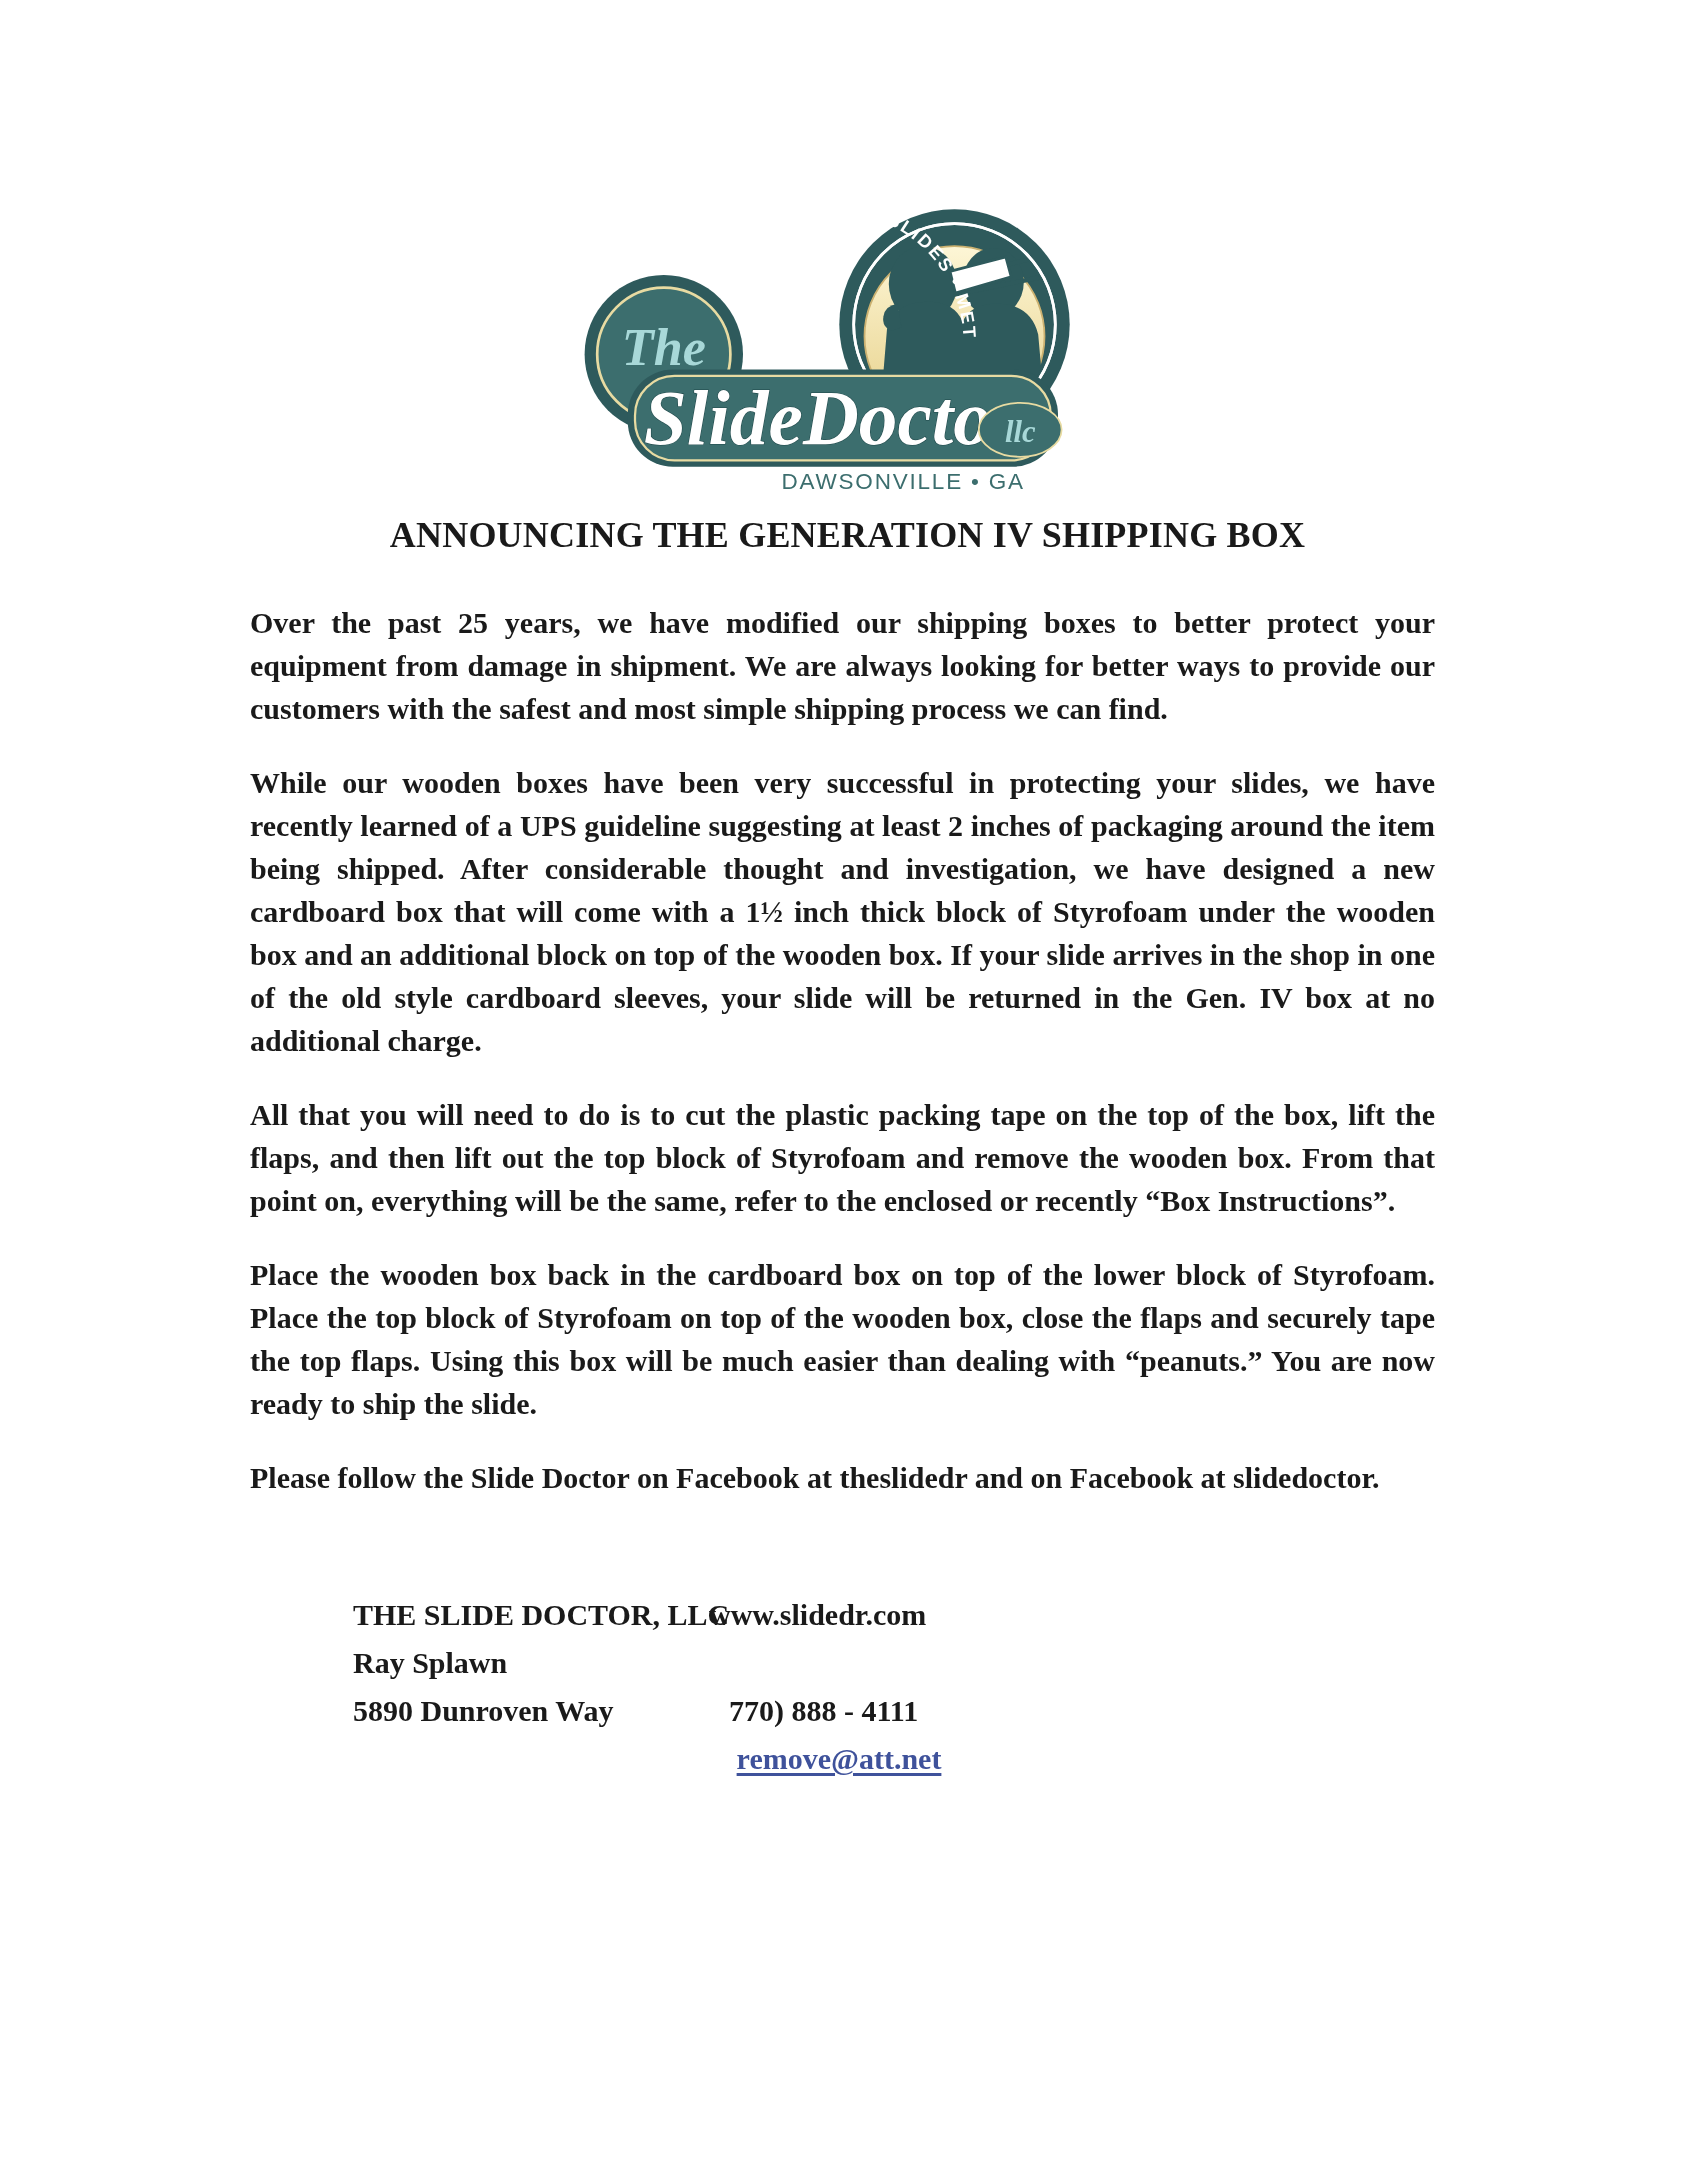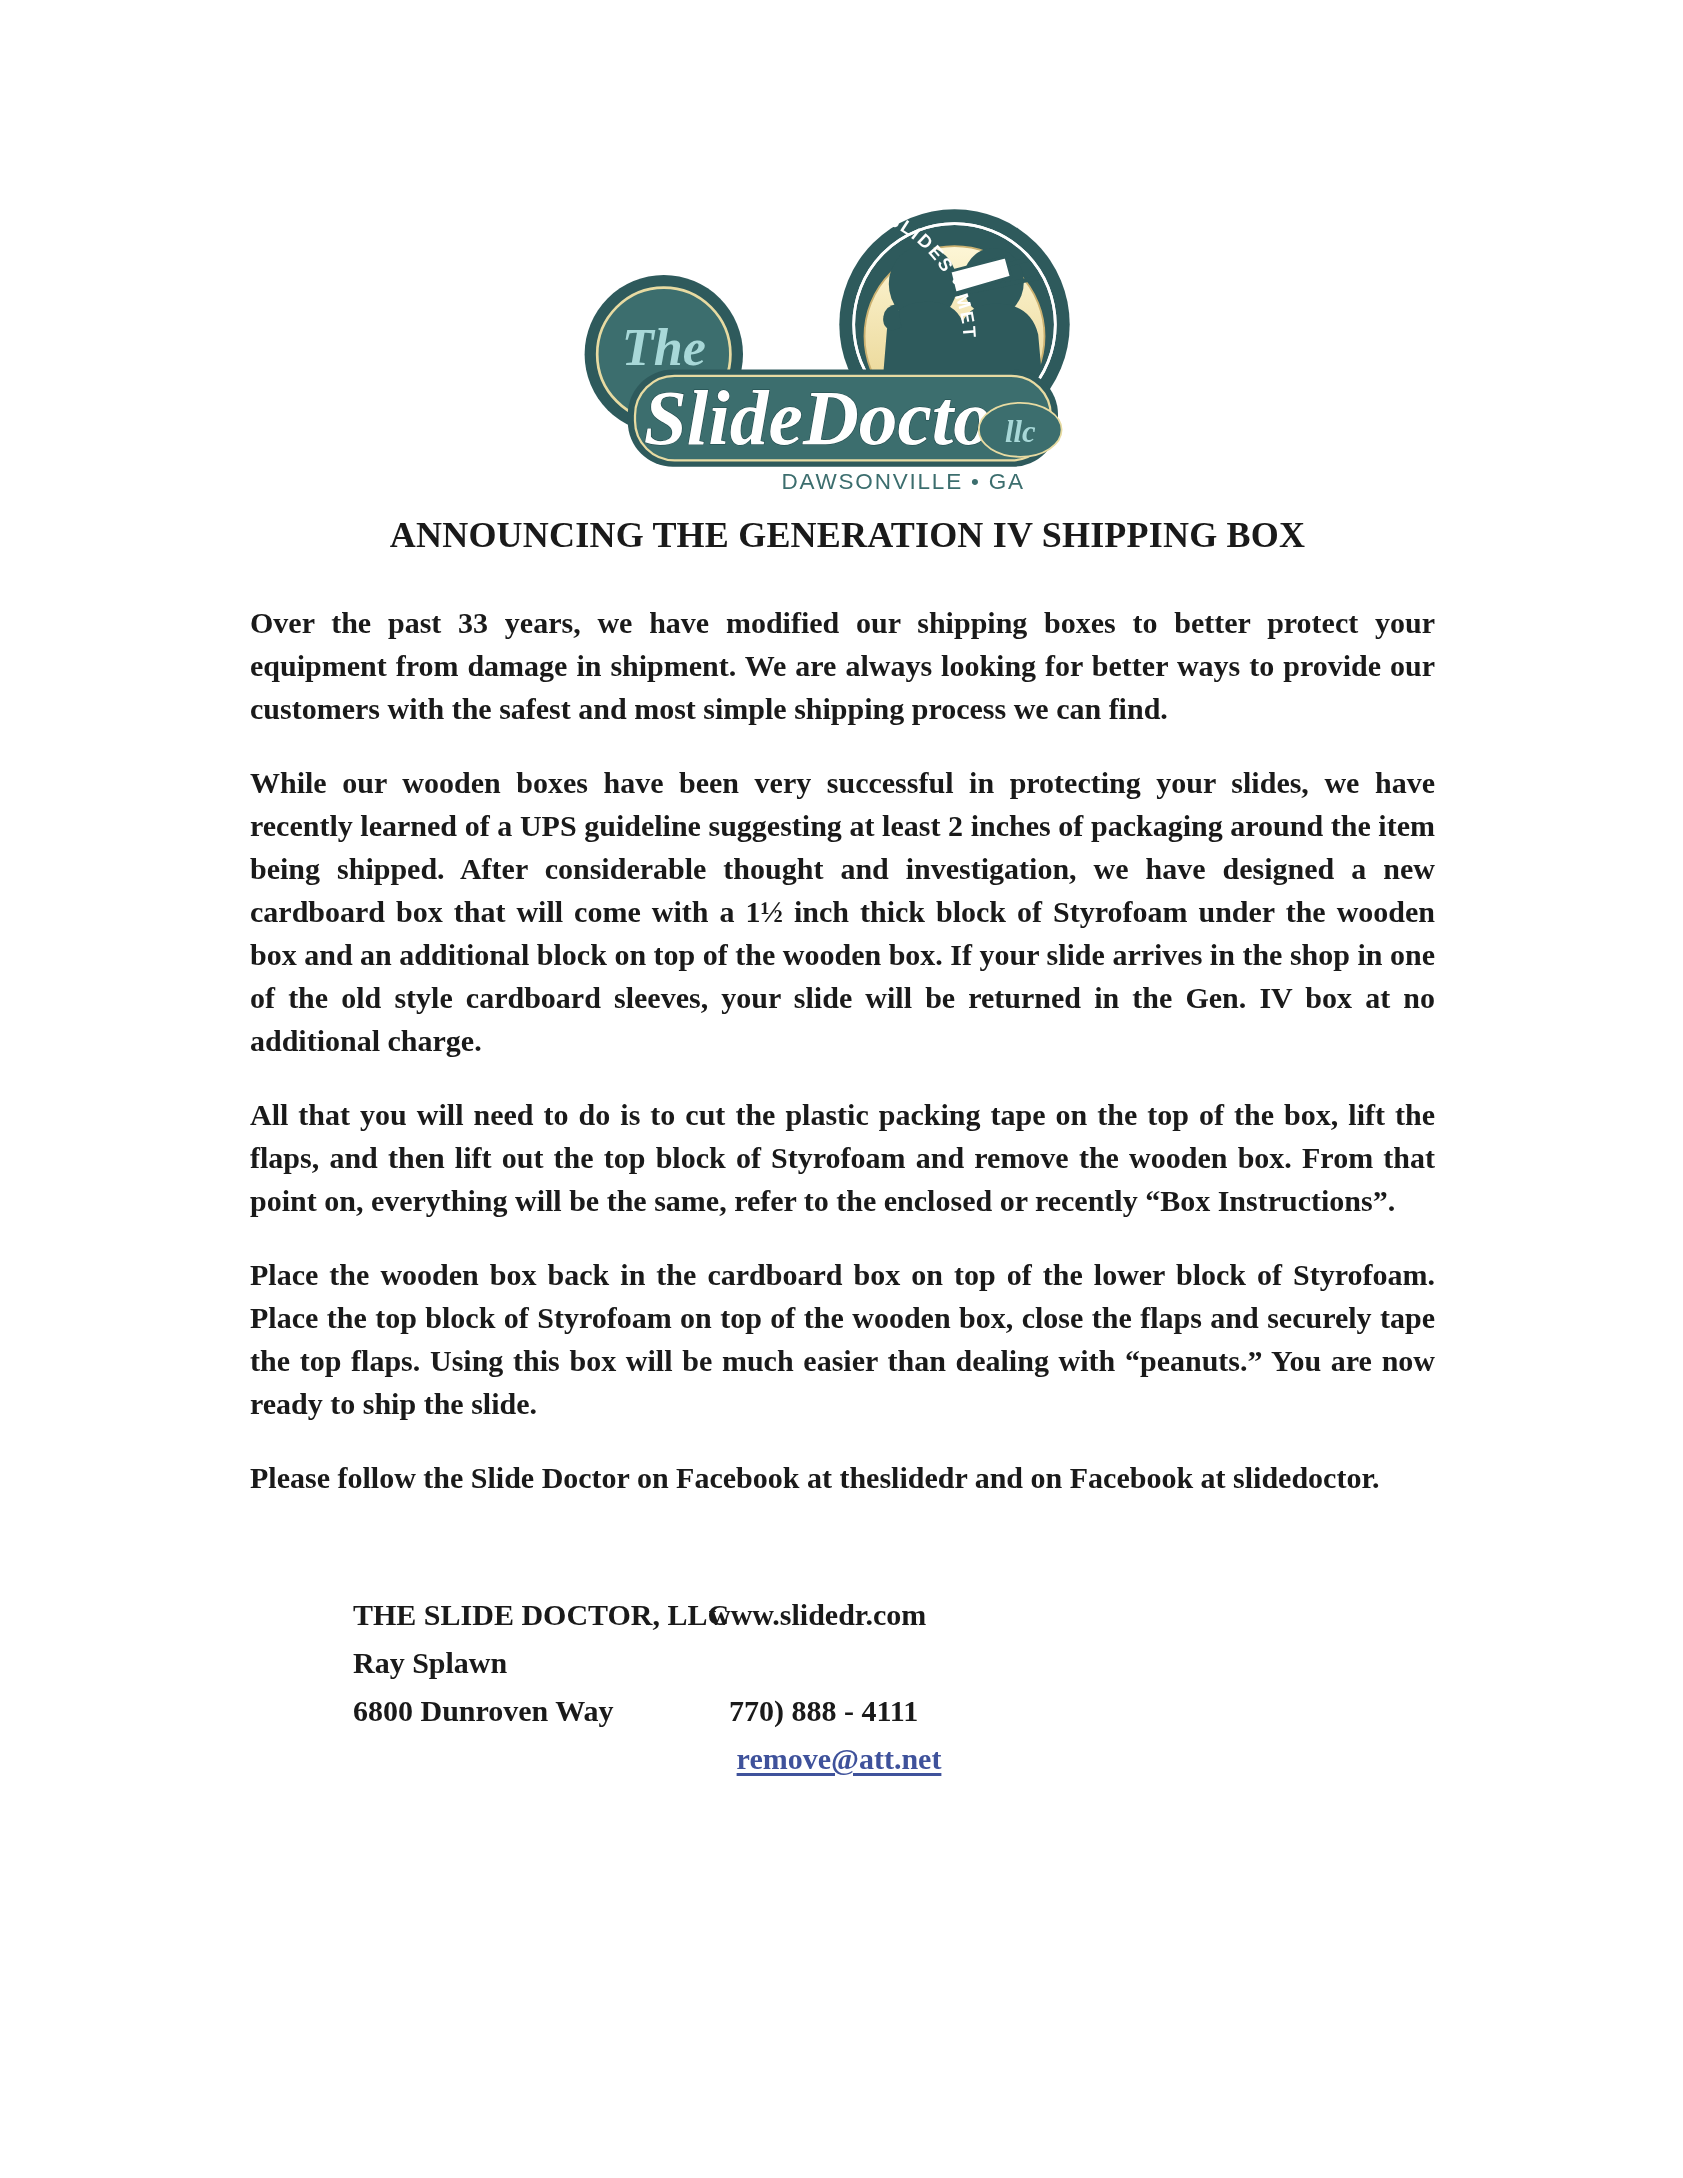--- a/index.html
+++ b/index.html
@@ -148,42 +148,42 @@
       <text x="508" y="285" text-anchor="middle" font-family="'Liberation Serif', serif" font-size="34" font-style="italic" font-weight="bold" fill="#a8d8d8">llc</text>
 
       <text x="378" y="338" text-anchor="middle" font-family="'Liberation Sans', sans-serif" font-size="25" letter-spacing="2" fill="#3c6e6e">DAWSONVILLE • GA</text>
     </svg>
   </div>
 
   <div class="doc-title">ANNOUNCING THE GENERATION IV SHIPPING BOX</div>
 
   <div class="body-block">
 
-    <p class="para">Over the past 33 years, we have modified our shipping boxes to better protect your equipment from damage in shipment.  We are always looking for better ways to provide our customers with the safest and most simple shipping process we can find.</p>
+    <p class="para">Over the past 25 years, we have modified our shipping boxes to better protect your equipment from damage in shipment.  We are always looking for better ways to provide our customers with the safest and most simple shipping process we can find.</p>
 
     <p class="para">While our wooden boxes have been very successful in protecting your slides, we have recently learned of a UPS guideline suggesting at least 2 inches of packaging around the item being shipped.  After considerable thought and investigation, we have designed a new cardboard box that will come with a 1½ inch thick block of Styrofoam under the wooden box and an additional block on top of the wooden box. If your slide arrives in the shop in one of the old style cardboard sleeves, your slide will be returned in the Gen. IV box at no additional charge.</p>
 
     <p class="para">All that you will need to do is to cut the plastic packing tape on the top of the box, lift the flaps, and then lift out the top block of Styrofoam and remove the wooden box. From that point on, everything will be the same, refer to the enclosed or recently “Box Instructions”.</p>
 
     <p class="para">Place the wooden box back in the cardboard box on top of the lower block of Styrofoam.  Place the top block of Styrofoam on top of the wooden box, close the flaps and securely tape the top flaps.  Using this box will be much easier than dealing with “peanuts.”  You are now ready to ship the slide.</p>
 
     <p class="para nojust"><span>Please follow the Slide Doctor on Facebook at </span><span class="u">theslidedr</span><span> and on Facebook at </span><span class="u">slidedoctor</span><span>.</span></p>
   </div>
 
   <div class="contact">
     <div class="contact-row">
       <span class="c-left">THE SLIDE DOCTOR, LLC</span>
       <span class="c-right center">www.slidedr.com</span>
     </div>
     <div class="contact-row">
       <span class="c-left">Ray Splawn</span>
       <span class="c-right"></span>
     </div>
     <div class="contact-row">
-      <span class="c-left">6800 Dunroven Way</span>
+      <span class="c-left">5890 Dunroven Way</span>
       <span class="c-right phone">770) 888 - 4111</span>
     </div>
     <div class="contact-row">
       <span class="c-right mail"><a class="mail-link" href="#">remove@att.net</a></span>
     </div>
   </div>
 
 </div>
 
 

